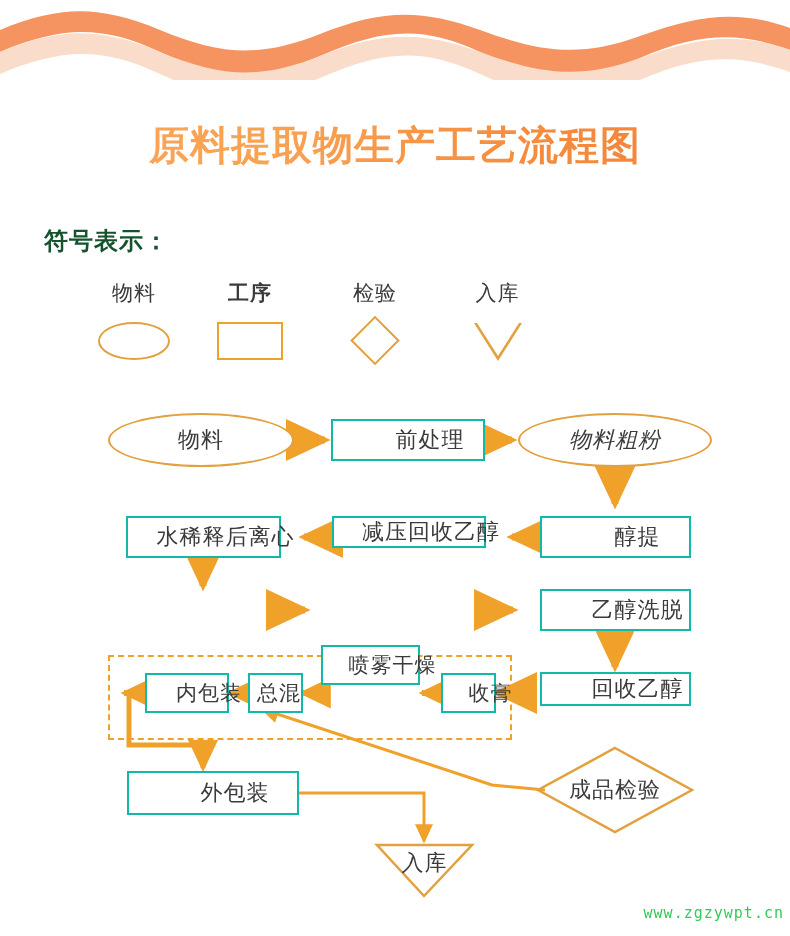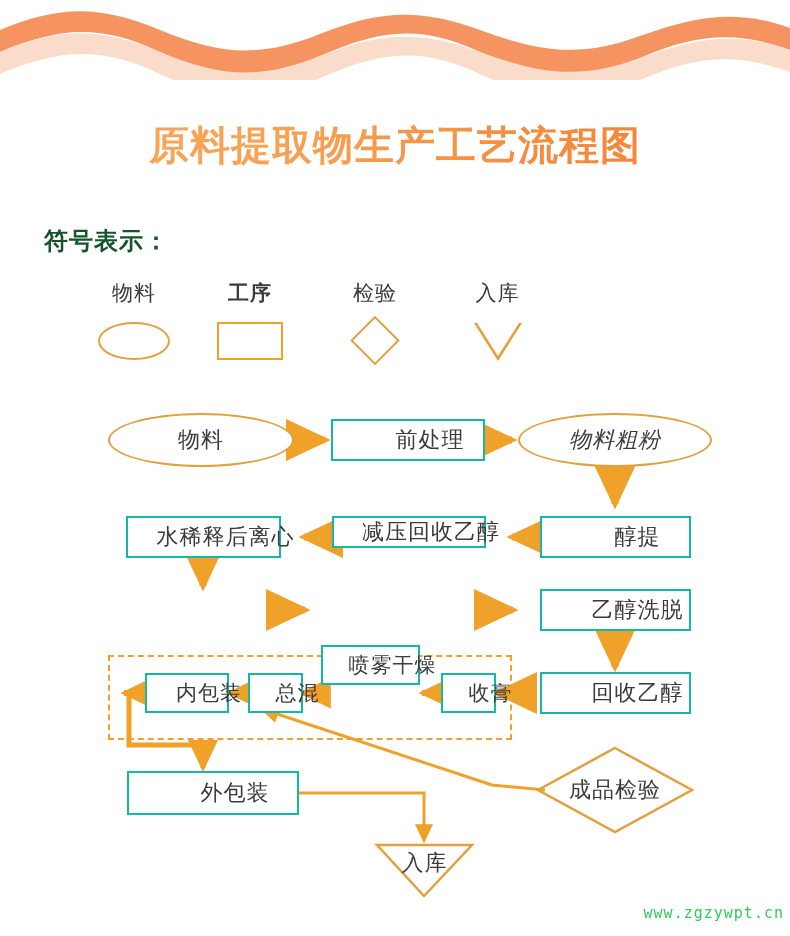--- a/index.html
+++ b/index.html
@@ -225,35 +225,35 @@
     <div class="node rect" style="left:126px;top:516px;width:155px;height:42px;">
       <span>水稀释后离心</span>
     </div>
 
 
 
     <div class="node rect" style="left:540px;top:589px;width:151px;height:42px;">
       <span>乙醇洗脱</span>
     </div>
 
-    <div class="node rect" style="left:540px;top:672px;width:151px;height:42px;">
+    <div class="node rect" style="left:540px;top:672px;width:151px;height:34px;">
       <span>回收乙醇</span>
     </div>
 
     <div class="dashzone" style="left:108px;top:655px;width:404px;height:85px;"></div>
 
     <div class="node rect small" style="left:441px;top:673px;width:55px;height:40px;">
       <span>收膏</span>
     </div>
 
     <div class="node rect small" style="left:321px;top:645px;width:99px;height:40px;">
       <span>喷雾干燥</span>
     </div>
 
-    <div class="node rect small" style="left:248px;top:673px;width:55px;height:40px;">
+    <div class="node rect small" style="left:248px;top:673px;width:55px;height:40px;justify-content:flex-end;">
       <span>总混</span>
     </div>
 
     <div class="node rect small" style="left:145px;top:673px;width:84px;height:40px;">
       <span>内包装</span>
     </div>
 
     <div class="node rect" style="left:127px;top:771px;width:172px;height:44px;">
       <span>外包装</span>
     </div>

